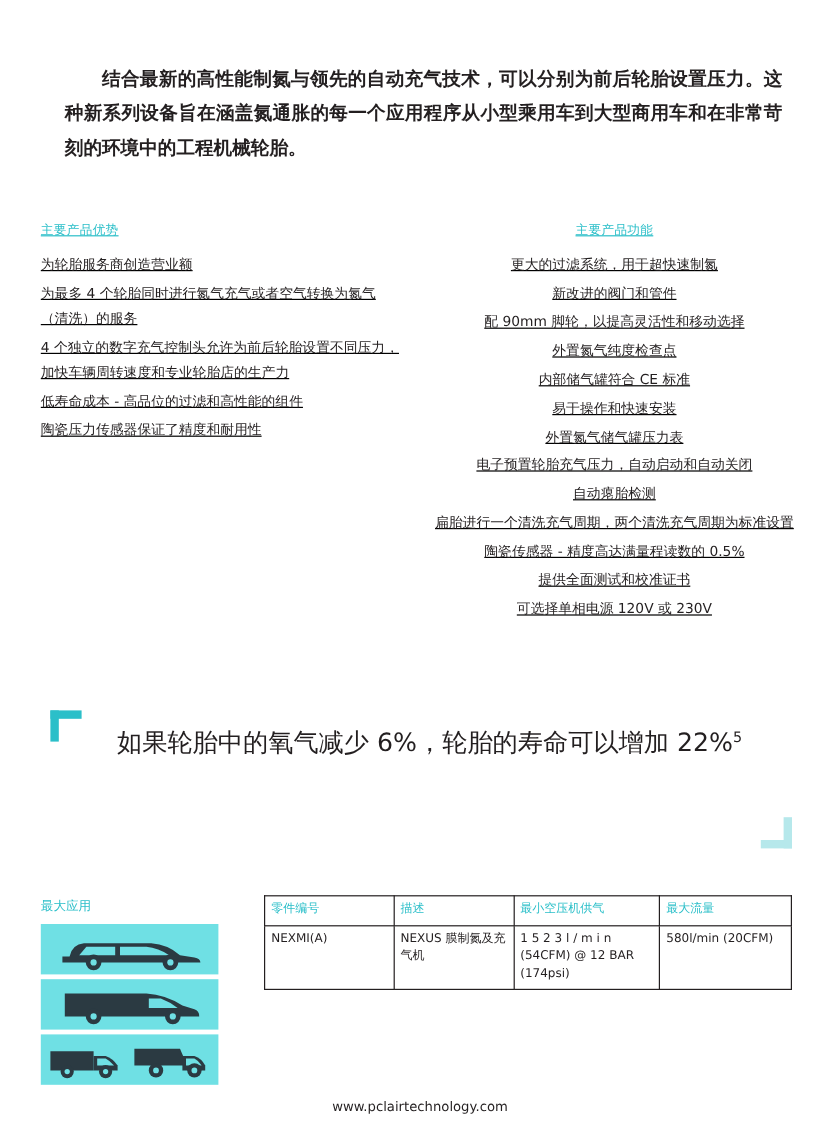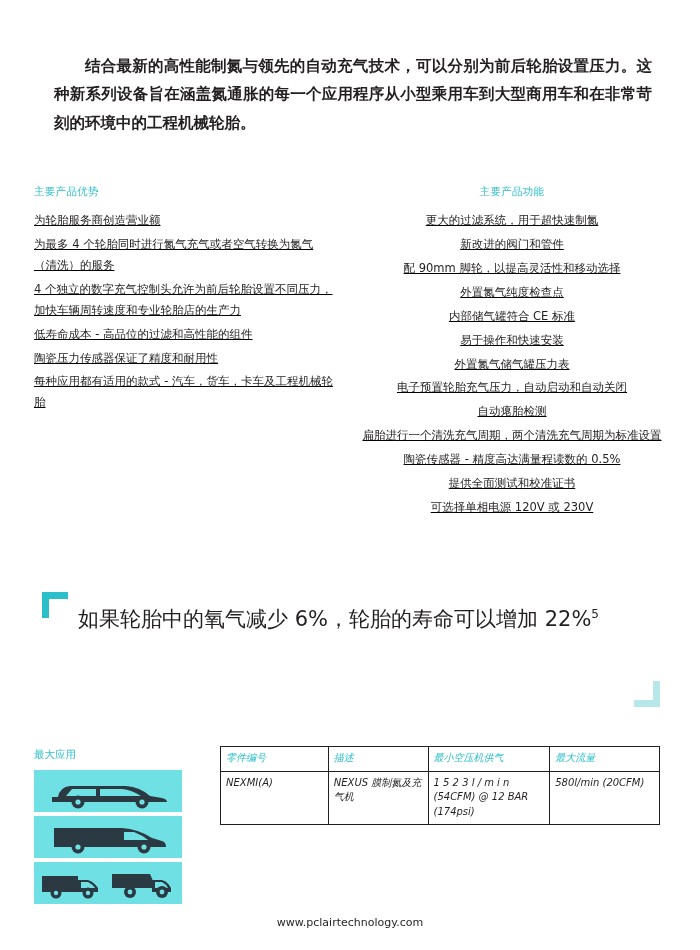--- a/index.html
+++ b/index.html
@@ -35,20 +35,21 @@
   }
   .col-right {
     position: absolute;
     left: 352px; top: 185px; width: 320px; text-align: center;
   }
   .col-head {
     color: #2bbfc9;
     font-size: 10.5px;
     margin-bottom: 11px;
     letter-spacing: .3px;
+    text-decoration: underline;
   }
   .col-list {
     list-style: none;
     margin: 0; padding: 0; text-decoration: underline;
   }
   .col-list li {
     font-size: 11.5px;
     line-height: 1.82;
     color: #231f20;
     margin-bottom: 3px;
@@ -72,21 +73,21 @@
     right: 0; bottom: 0;
     border-right: 7px solid #b6e8eb;
     border-bottom: 7px solid #b6e8eb;
   }
   .quote-text {
     position: absolute;
     left: 38px; top: 10px; width: 560px;
     font-size: 21px;
     line-height: 1.65;
     color: #231f20;
-    text-align: left;
+    text-align: center;
   }
   .quote-text .sup {
     font-size: 12px;
     vertical-align: super;
   }
 
   
   .apps-head {
     position: absolute;
     left: 34px; top: 748px;
@@ -115,21 +116,20 @@
     font-size: 10px;
     color: #231f20;
   }
   .tbl th, .tbl td {
     border: 1px solid #231f20;
     padding: 4px 5px 5px 5px;
     vertical-align: top;
     text-align: left;
     font-weight: normal;
     line-height: 1.45;
-    font-style: italic;
   }
   .tbl thead th {
     color: #2bbfc9;
     font-size: 10px;
   }
   .tbl td.c0 { width: 108px; }
   .tbl td.c1 { width: 100px; }
   .tbl td.c2 { width: 122px; }
   .tbl td.c3 { width: 110px; }
 
@@ -150,21 +150,20 @@
   <p class="intro">结合最新的高性能制氮与领先的自动充气技术，可以分别为前后轮胎设置压力。这种新系列设备旨在涵盖氮通胀的每一个应用程序从小型乘用车到大型商用车和在非常苛刻的环境中的工程机械轮胎。</p>
 
   <div class="col-left">
     <div class="col-head">主要产品优势</div>
     <ul class="col-list">
       <li>为轮胎服务商创造营业额</li>
       <li>为最多 4 个轮胎同时进行氮气充气或者空气转换为氮气（清洗）的服务</li>
       <li>4 个独立的数字充气控制头允许为前后轮胎设置不同压力，加快车辆周转速度和专业轮胎店的生产力</li>
       <li>低寿命成本 - 高品位的过滤和高性能的组件</li>
       <li>陶瓷压力传感器保证了精度和耐用性</li>
-      <li>每种应用都有适用的款式 - 汽车，货车，卡车及工程机械轮胎</li>
     </ul>
   </div>
 
   <div class="col-right">
     <div class="col-head">主要产品功能</div>
     <ul class="col-list">
       <li>更大的过滤系统，用于超快速制氮</li>
       <li>新改进的阀门和管件</li>
       <li>配 90mm 脚轮，以提高灵活性和移动选择</li>
       <li>外置氮气纯度检查点</li>

